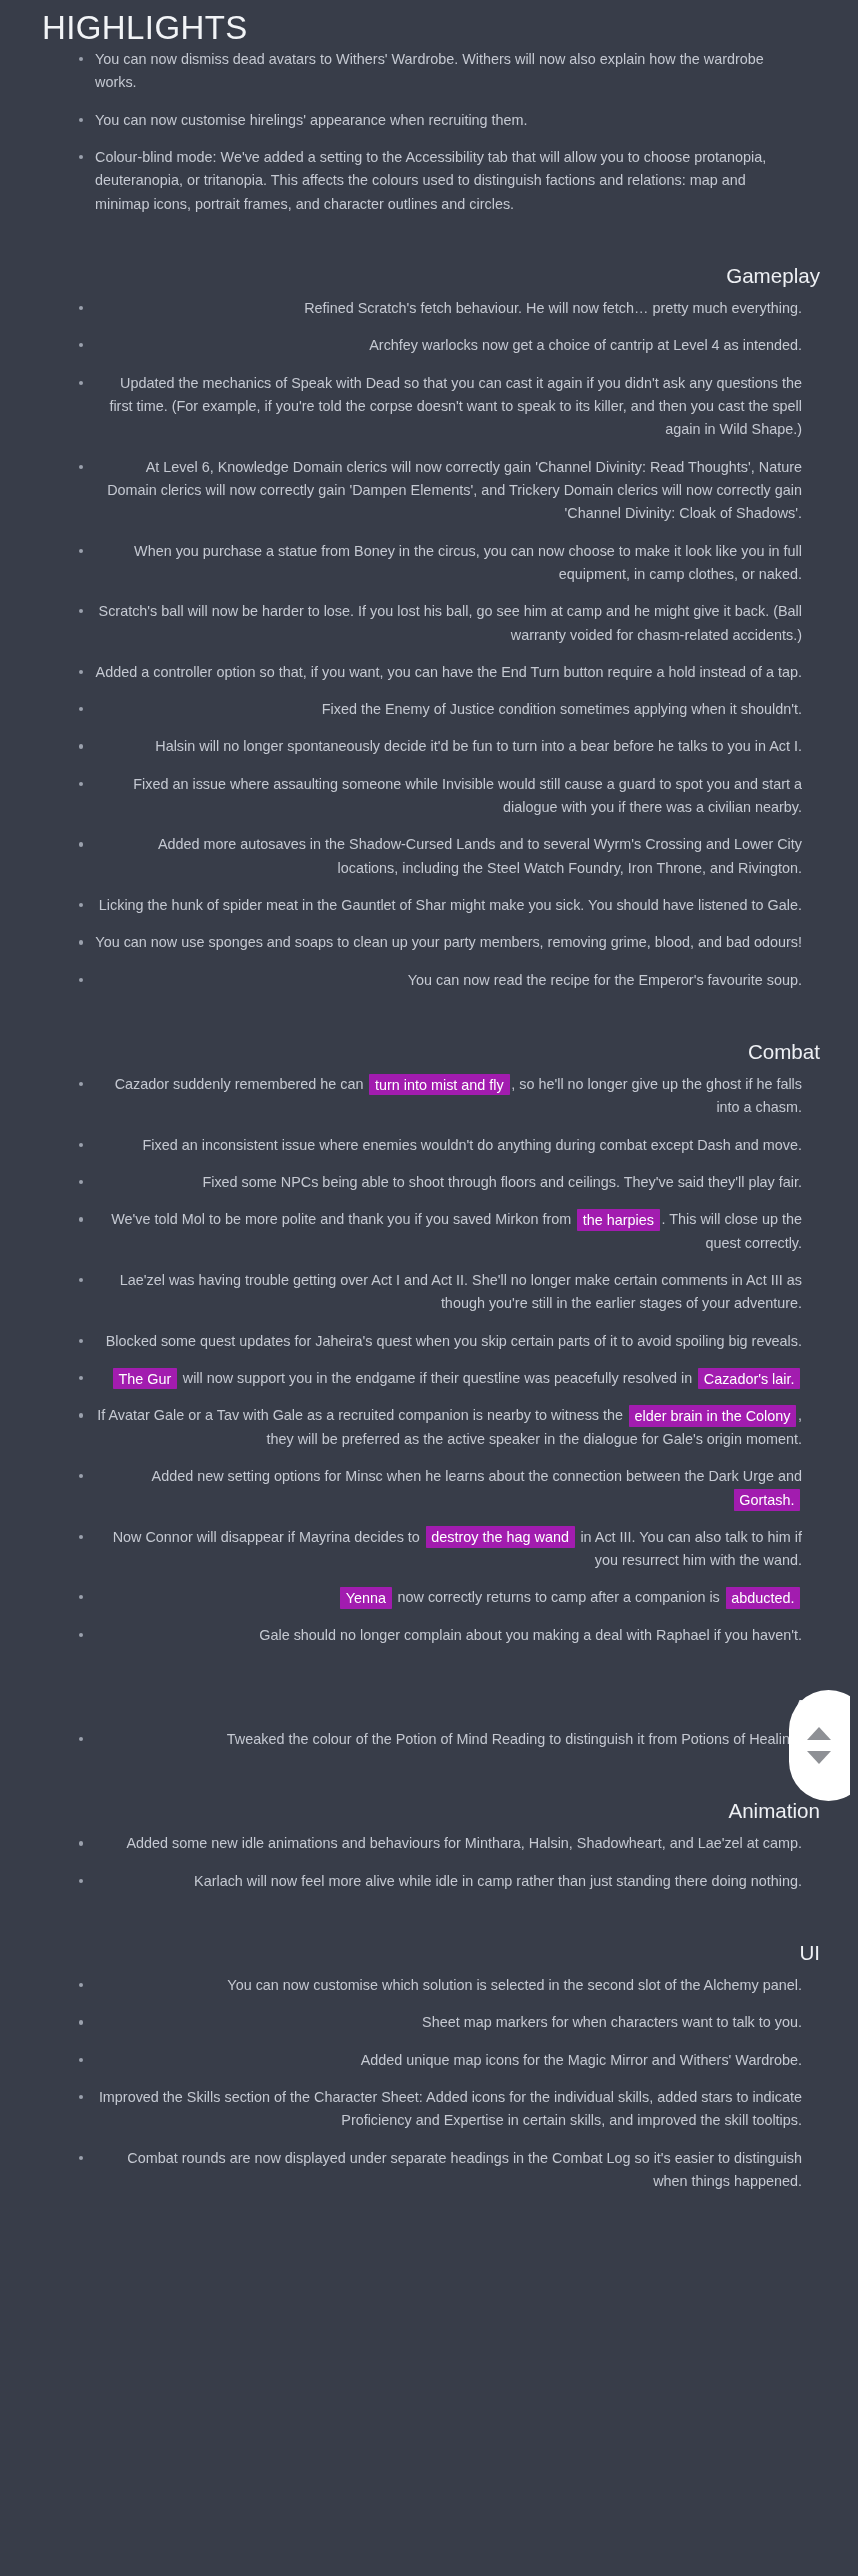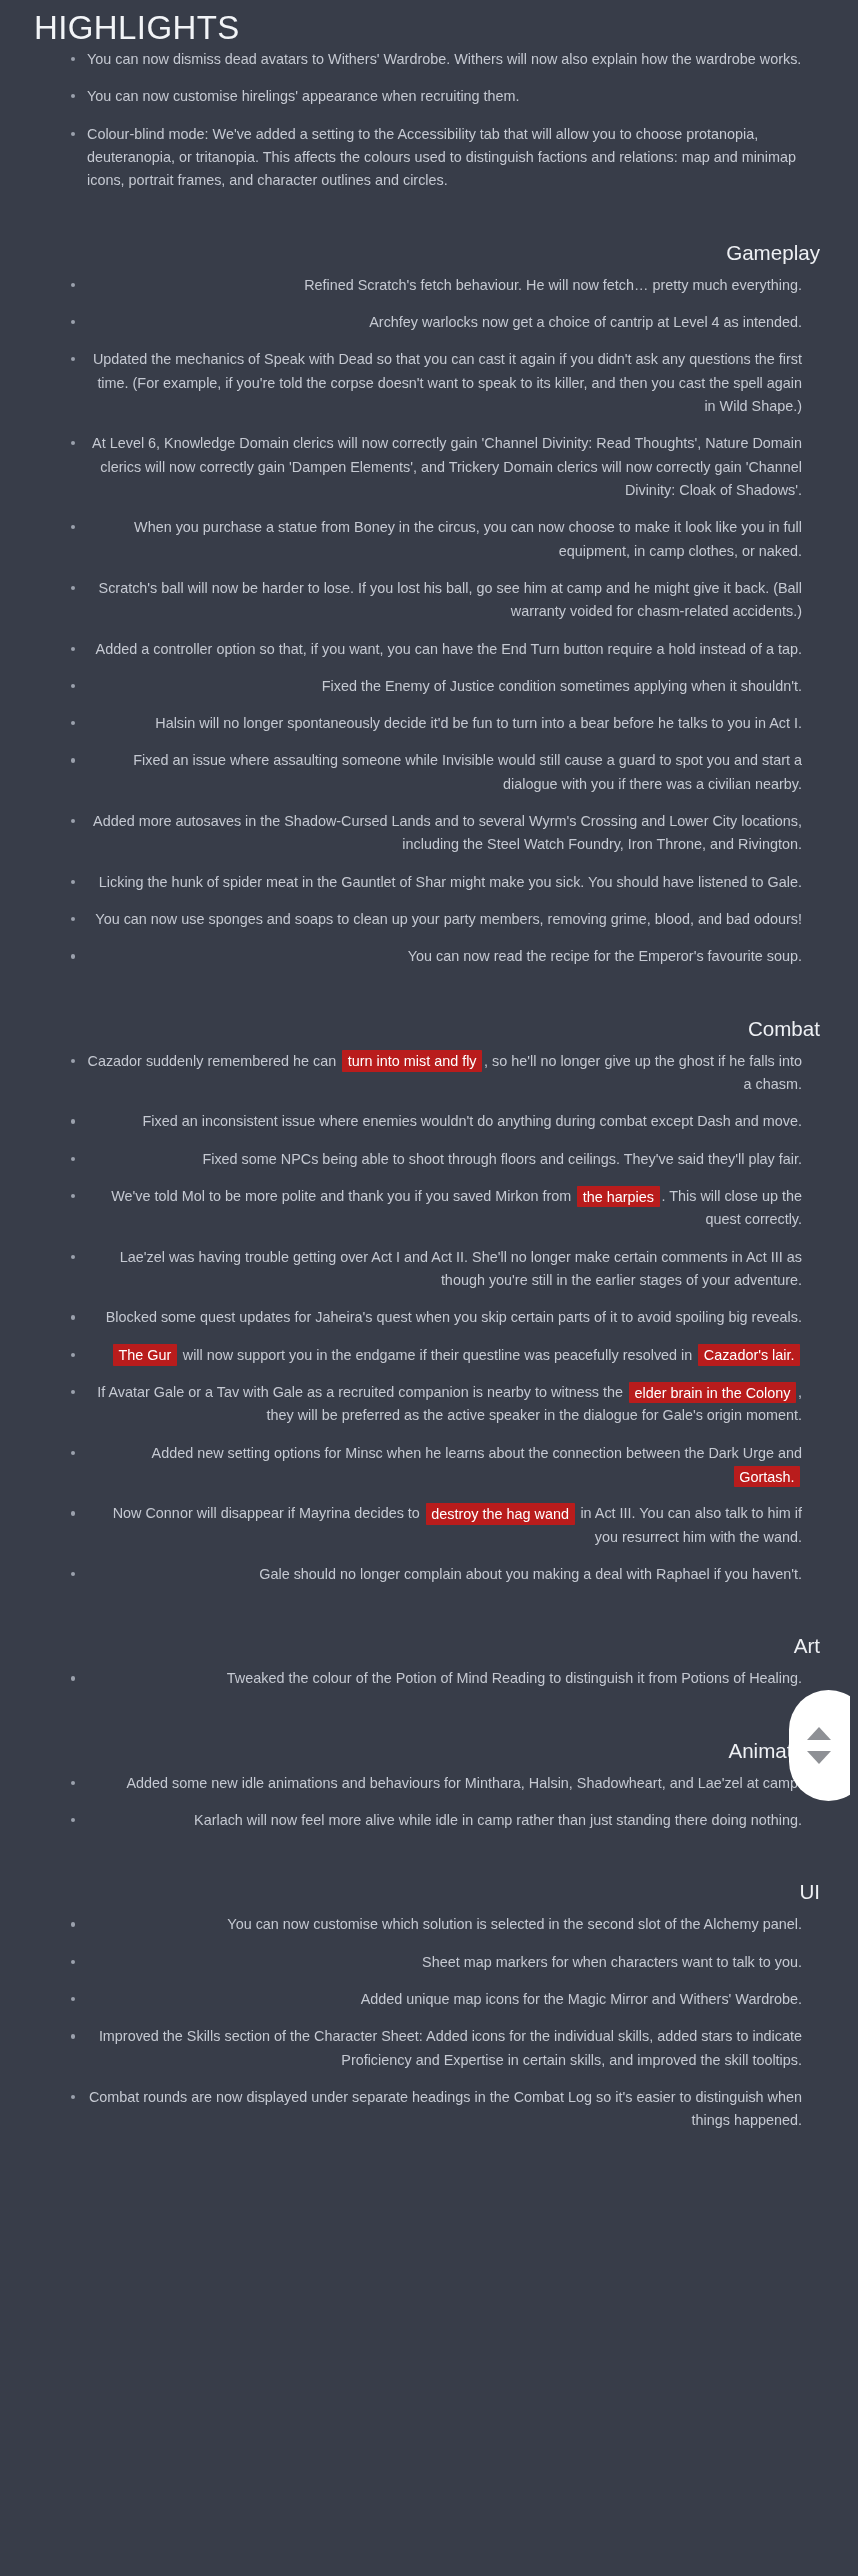--- a/index.html
+++ b/index.html
@@ -12,21 +12,21 @@
     background: #383d49;
     font-family: "Liberation Sans", sans-serif;
     color: #c9ccd4;
     -webkit-font-smoothing: antialiased;
   }
   .page {
     position: relative;
     width: 850px;
     min-height: 2576px;
     box-sizing: border-box;
-    padding: 0 30px 0 4px;
+    padding: 0 30px 0 12px;
     overflow: hidden;
   }
   .main-title {
     font-size: 33px;
     font-weight: 400;
     color: #f2f4f7;
     letter-spacing: 0.4px;
     margin: 0;
     padding: 8.3px 0 0 30px;
     line-height: 1.2;
@@ -64,21 +64,21 @@
     top: 9px;
     width: 4.1px;
     height: 4.1px;
     border-radius: 50%;
     background: #9ba1ad;
   }
   .hl-list > li {
     padding-left: 83px;
   }
   .spoiler {
-    background: #b91c1c;
+    background: #a21caf;
     color: #ffffff;
     padding: 2.5px 5.8px 3.3px 5.8px;
     margin: 0 1.7px;
     border-radius: 0.8px;
     white-space: nowrap;
     box-decoration-break: clone;
     -webkit-box-decoration-break: clone;
   }
   
   .scroll-widget {
@@ -154,20 +154,21 @@
       </div>
       <div class="section">
         <ul class="items">
           <li><span>We've told Mol to be more polite and thank you if you saved Mirkon from </span><span class="spoiler">the harpies</span><span>. This will close up the quest correctly.</span></li>
           <li><span>Lae'zel was having trouble getting over Act I and Act II. She'll no longer make certain comments in Act III as though you're still in the earlier stages of your adventure.</span></li>
           <li><span>Blocked some quest updates for Jaheira's quest when you skip certain parts of it to avoid spoiling big reveals.</span></li>
           <li><span class="spoiler">The Gur</span><span> will now support you in the endgame if their questline was peacefully resolved in </span><span class="spoiler">Cazador's lair.</span></li>
           <li><span>If Avatar Gale or a Tav with Gale as a recruited companion is nearby to witness the </span><span class="spoiler">elder brain in the Colony</span><span>, they will be preferred as the active speaker in the dialogue for Gale's origin moment.</span></li>
           <li><span>Added new setting options for Minsc when he learns about the connection between the Dark Urge and </span><span class="spoiler">Gortash.</span></li>
           <li><span>Now Connor will disappear if Mayrina decides to </span><span class="spoiler">destroy the hag wand</span><span> in Act III. You can also talk to him if you resurrect him with the wand.</span></li>
+          <li><span class="spoiler">Yenna</span><span> now correctly returns to camp after a companion is </span><span class="spoiler">abducted.</span></li>
           <li><span>Gale should no longer complain about you making a deal with Raphael if you haven't.</span></li>
         </ul>
       </div>
       <div class="section">
         <h2 class="section-heading">Art</h2>
         <ul class="items">
           <li><span>Tweaked the colour of the Potion of Mind Reading to distinguish it from Potions of Healing.</span></li>
         </ul>
       </div>
       <div class="section">

